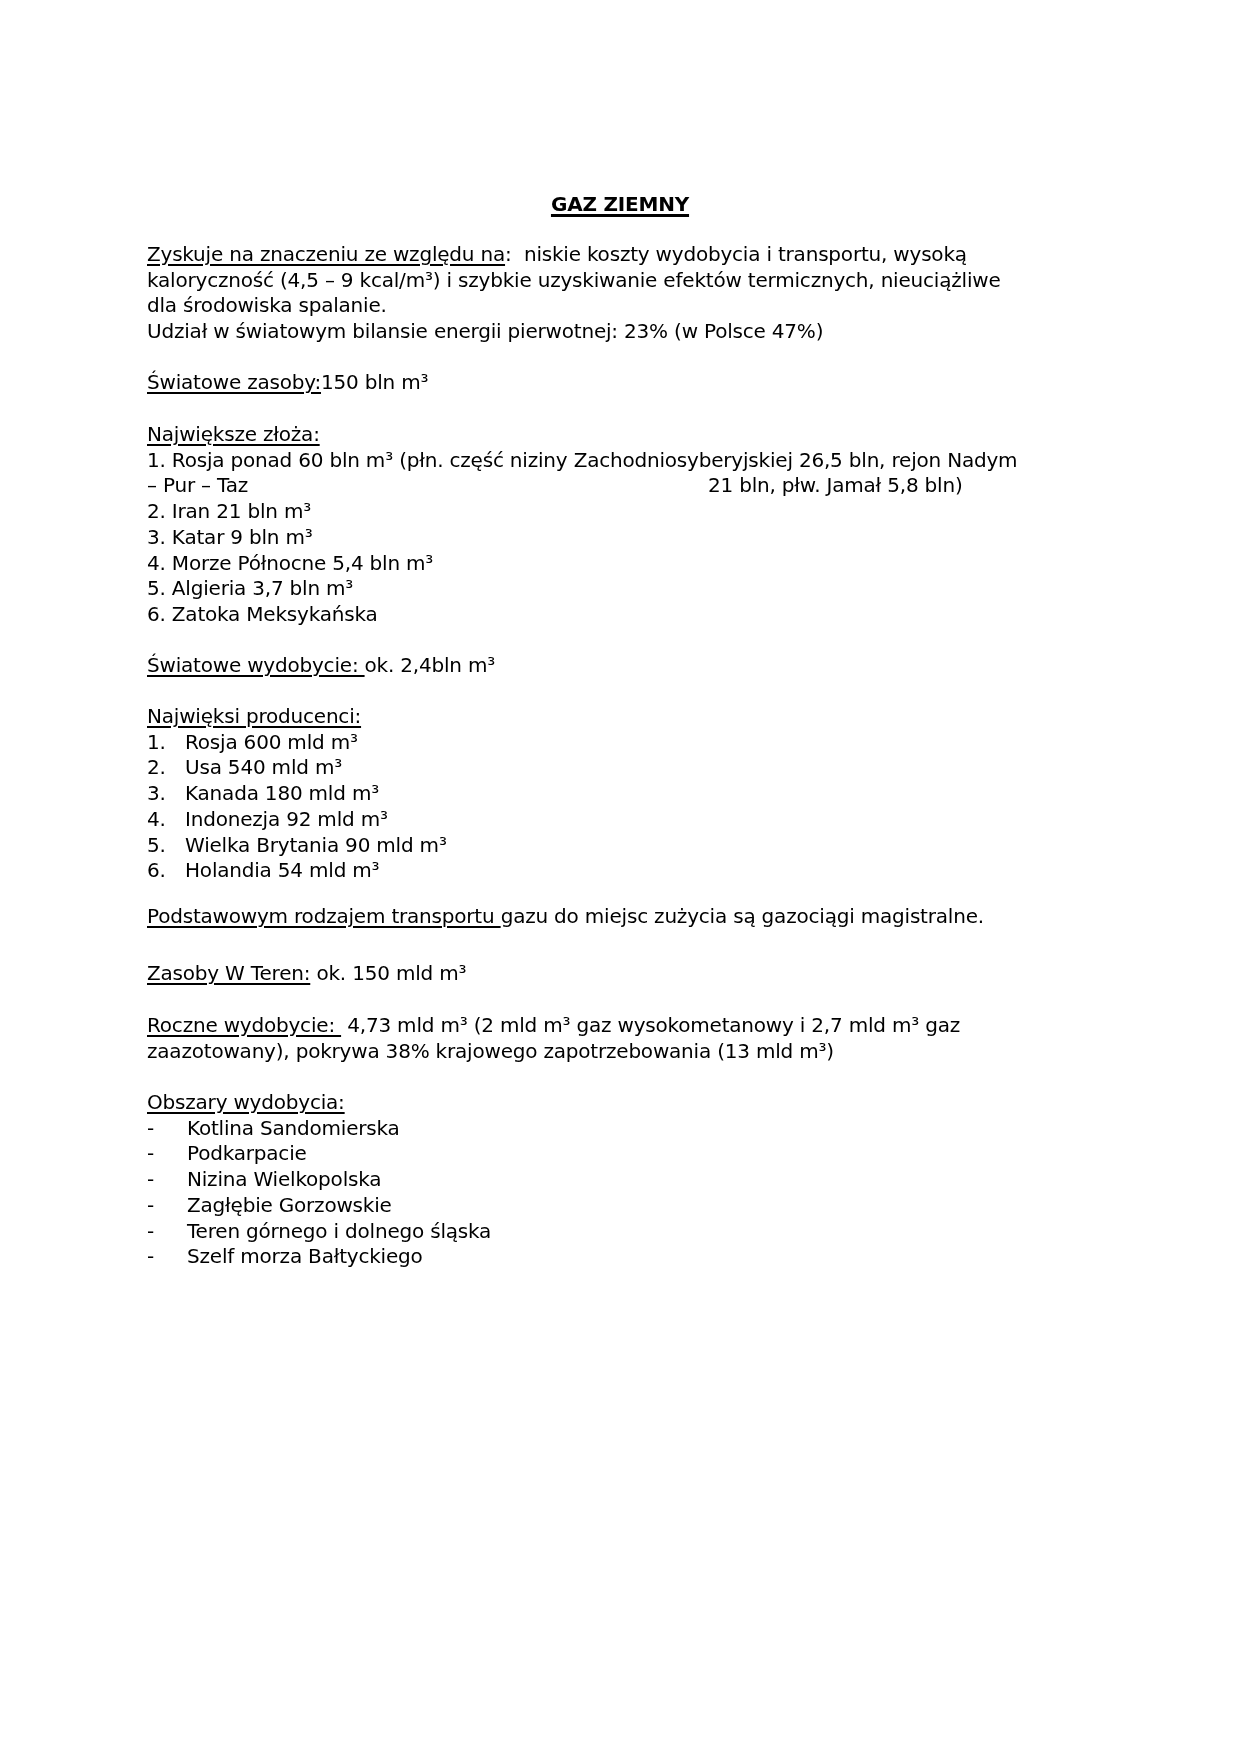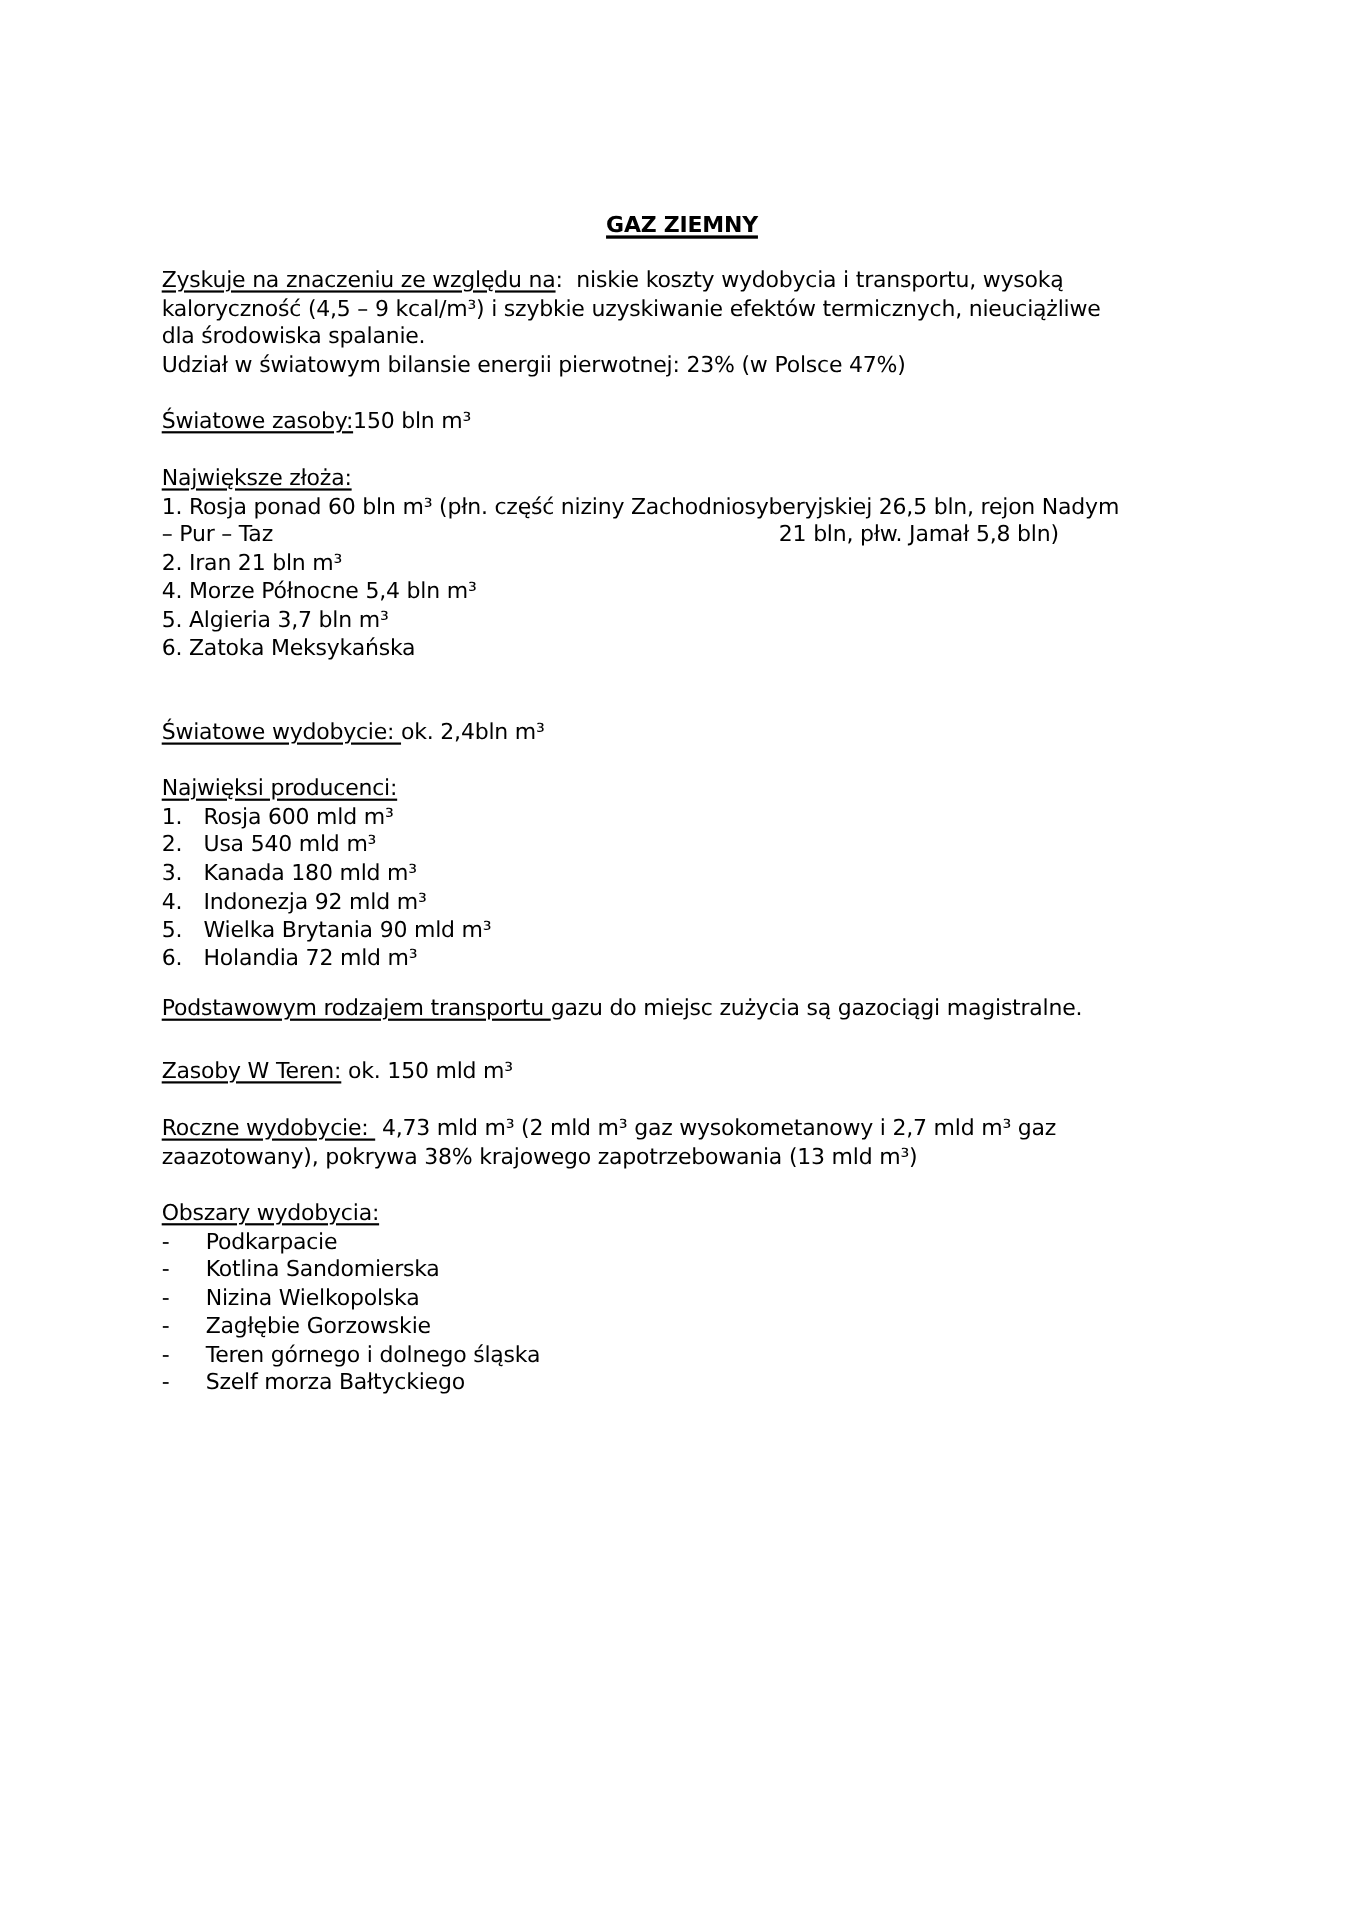--- a/index.html
+++ b/index.html
@@ -81,55 +81,56 @@
 
   <div class="block" style="top:322px">
     <div class="line"><span class="u">Światowe zasoby:</span><span>150 bln m³</span></div>
   </div>
 
   <div class="block" style="top:374px">
     <div class="line"><span class="u">Największe złoża:</span></div>
     <div class="line">1. Rosja ponad 60 bln m³ (płn. część niziny Zachodniosyberyjskiej 26,5 bln, rejon Nadym</div>
     <div class="line rel"><span>– Pur – Taz</span><span class="tabbed-right">21 bln, płw. Jamał 5,8 bln)</span></div>
     <div class="line">2. Iran 21 bln m³</div>
+    <div class="line">3. Katar 9 bln m³</div>
     <div class="line">4. Morze Północne 5,4 bln m³</div>
     <div class="line">5. Algieria 3,7 bln m³</div>
     <div class="line">6. Zatoka Meksykańska</div>
   </div>
 
   <div class="block" style="top:605px">
     <div class="line"><span class="u">Światowe wydobycie: </span><span>ok. 2,4bln m³</span></div>
   </div>
 
   <div class="block" style="top:656px">
     <div class="line"><span class="u">Najwięksi producenci:</span></div>
     <div class="line"><span class="marker">1.</span><span>Rosja 600 mld m³</span></div>
     <div class="line"><span class="marker">2.</span><span>Usa 540 mld m³</span></div>
     <div class="line"><span class="marker">3.</span><span>Kanada 180 mld m³</span></div>
     <div class="line"><span class="marker">4.</span><span>Indonezja 92 mld m³</span></div>
     <div class="line"><span class="marker">5.</span><span>Wielka Brytania 90 mld m³</span></div>
-    <div class="line"><span class="marker">6.</span><span>Holandia 72 mld m³</span></div>
+    <div class="line"><span class="marker">6.</span><span>Holandia 54 mld m³</span></div>
   </div>
 
   <div class="block" style="top:856px">
     <div class="line"><span class="u">Podstawowym rodzajem transportu </span><span>gazu do miejsc zużycia są gazociągi magistralne.</span></div>
   </div>
 
   <div class="block" style="top:913px">
     <div class="line"><span class="u">Zasoby W Teren:</span><span> ok. 150 mld m³</span></div>
   </div>
 
   <div class="block" style="top:965px">
     <div class="line"><span class="u">Roczne wydobycie: </span><span> 4,73 mld m³ (2 mld m³ gaz wysokometanowy i 2,7 mld m³ gaz</span></div>
     <div class="line">zaazotowany), pokrywa 38% krajowego zapotrzebowania (13 mld m³)</div>
   </div>
 
   <div class="block" style="top:1042px">
     <div class="line"><span class="u">Obszary wydobycia:</span></div>
+    <div class="line"><span class="marker-dash">-</span><span>Kotlina Sandomierska</span></div>
     <div class="line"><span class="marker-dash">-</span><span>Podkarpacie</span></div>
-    <div class="line"><span class="marker-dash">-</span><span>Kotlina Sandomierska</span></div>
     <div class="line"><span class="marker-dash">-</span><span>Nizina Wielkopolska</span></div>
     <div class="line"><span class="marker-dash">-</span><span>Zagłębie Gorzowskie</span></div>
     <div class="line"><span class="marker-dash">-</span><span>Teren górnego i dolnego śląska</span></div>
     <div class="line"><span class="marker-dash">-</span><span>Szelf morza Bałtyckiego</span></div>
   </div>
 
 </div>
 
 </body></html>

